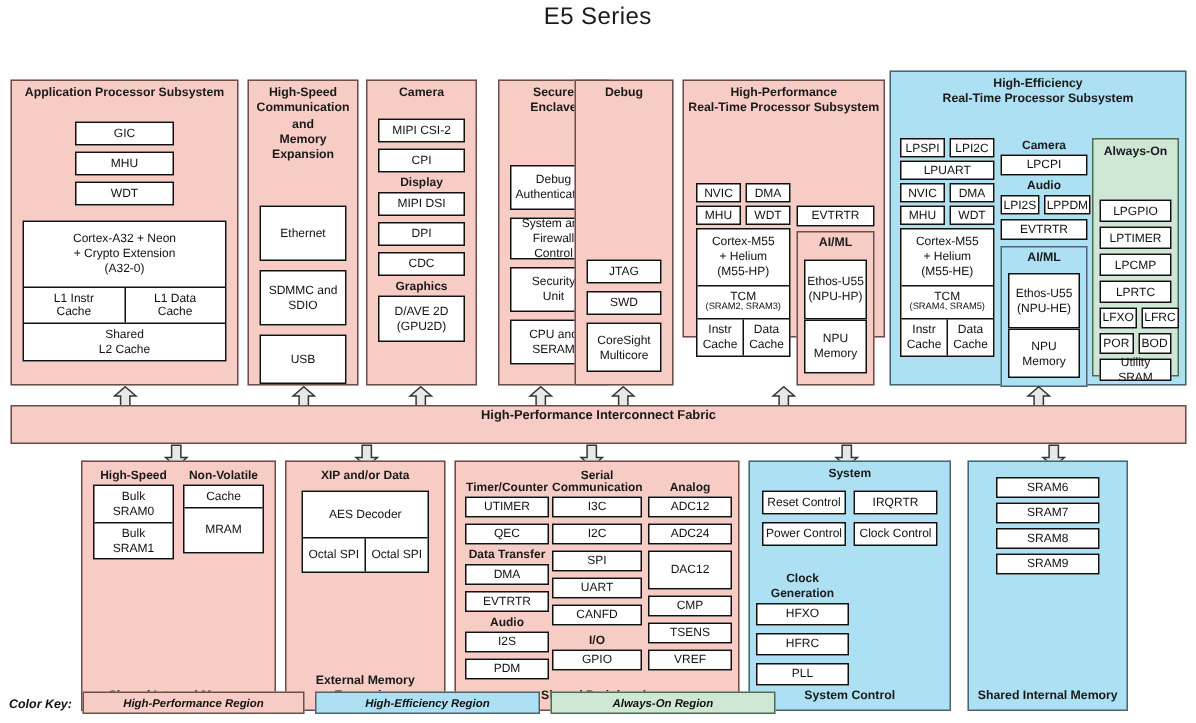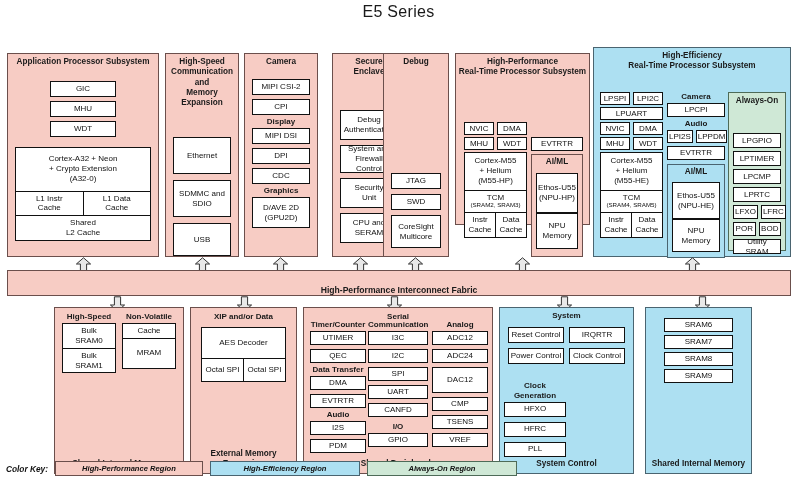--- a/index.html
+++ b/index.html
@@ -55,21 +55,21 @@
   .row{display:flex;gap:3px;}
   .row > .cell{flex:1;}
 
   
   .arrow{position:absolute;width:17px;}
   .arrow svg{display:block;}
 
   
   #fabric{
     position:absolute;background:#f7ccc4;border:1.3px solid #6b4f4c;
-    display:flex;align-items:flex-end;justify-content:center;
+    display:flex;align-items:flex-start;justify-content:center;
     font-size:8.6px;font-weight:bold;color:#1a1a1a;box-sizing:border-box;
   }
 
   
   #legend{position:absolute;left:6px;top:461px;display:flex;align-items:center;gap:7px;}
   #legend .lbl{font-size:8.3px;font-style:italic;font-weight:bold;color:#111;}
   .swatch{
     border:1.2px solid #555;box-sizing:border-box;height:15px;
     display:flex;align-items:center;justify-content:center;
     font-size:7.6px;font-style:italic;font-weight:bold;color:#111;padding:0 7px;

